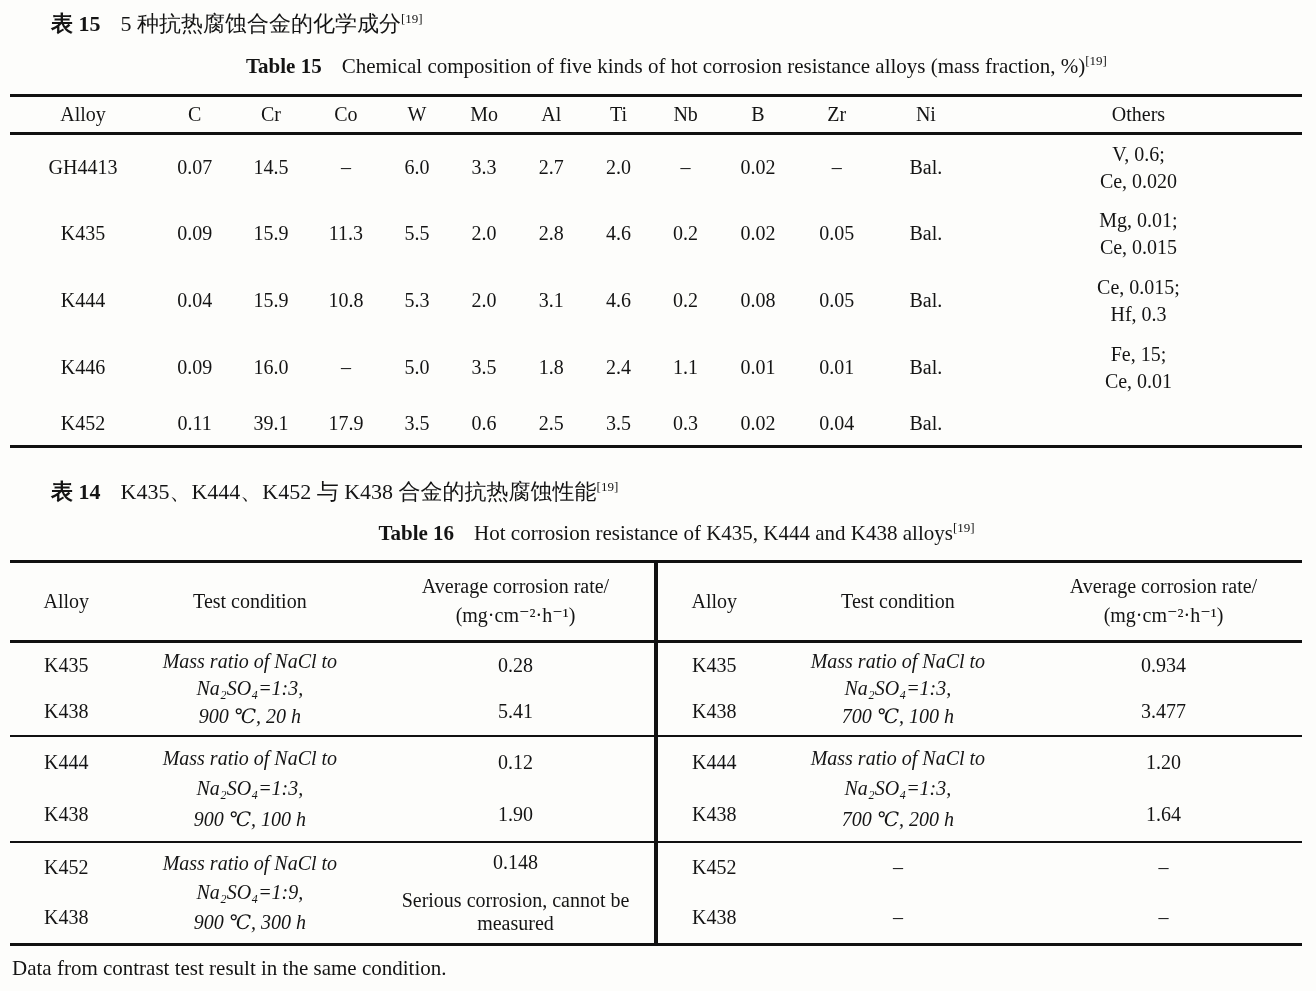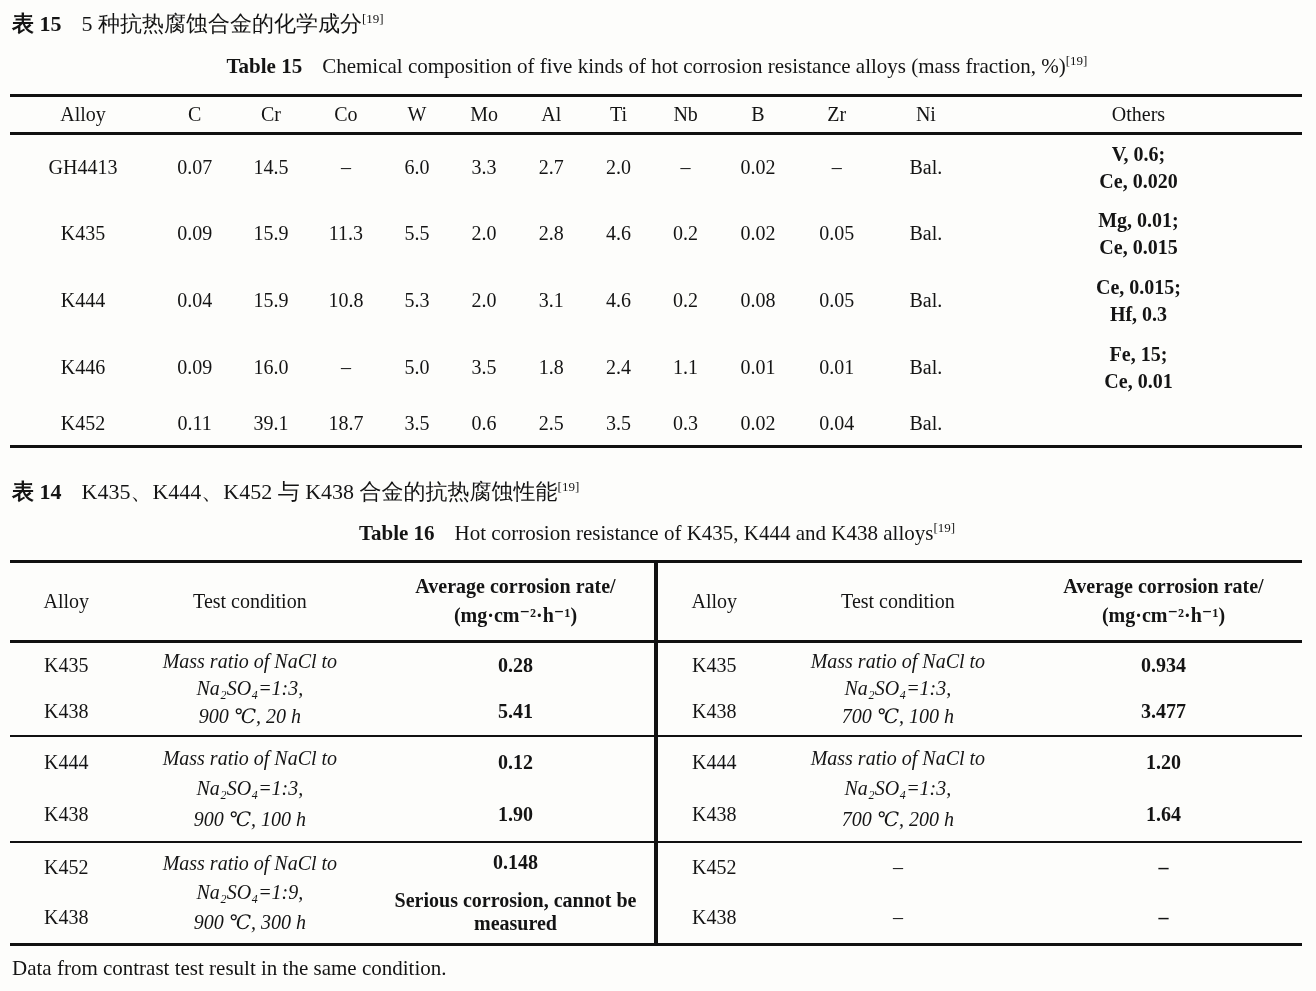--- a/index.html
+++ b/index.html
@@ -5,41 +5,41 @@
   * { margin:0; padding:0; box-sizing:border-box; }
   html,body { width:1316px; height:991px; background:#fdfdfb; }
   body {
     font-family:"Liberation Serif","DejaVu Serif",serif;
     color:#141414;
   }
   .page { width:1316px; height:991px; padding:8px 14px 0 10px; overflow:hidden; }
 
   
   .cap { font-size:21px; line-height:1.3; margin:2px 0 0 2px; }
-  .cap .lbl { font-weight:bold; margin-right:20px; }
+  .cap .lbl { font-weight:bold; margin-right:20px;margin-left:39px; }
   .cap sup { font-size:13px; }
   .cap.zh { font-size:22px; }
   .cap.en { margin-top:14px; font-size:21px;text-align:center; }
   .gap-t16 { margin-top:30px; }
 
   
   table.t15 {
     width:100%; margin-top:14px;
     border-collapse:collapse;
     border-top:3px solid #111; border-bottom:3px solid #111;
     text-align:center; font-size:20px;
   }
   table.t15 thead th {
     font-weight:normal; border-bottom:3px solid #111;
     padding:6px 2px; height:38px;
   }
   table.t15 td { padding:2px 2px; line-height:1.35; }
   table.t15 tr.tall td { height:67px; }
   table.t15 tr.short td { height:45px; }
-  .pre { white-space:pre-line;font-weight:bold; }
+  .pre { white-space:pre-line; }
 
   
   .t16 {
     margin-top:12px;
     border-top:3px solid #111; border-bottom:3px solid #111;
     font-size:20px;
   }
   .band { display:flex; align-items:stretch; border-bottom:2px solid #111; }
   .band.head { border-bottom:3px solid #111; min-height:80px; }
   .band.b1 { min-height:94px; }
@@ -161,21 +161,21 @@
         <td>0.01</td>
         <td>0.01</td>
         <td>Bal.</td>
         <td class="pre">Fe, 15;
 Ce, 0.01</td>
       </tr>
       <tr class="short">
         <td>K452</td>
         <td>0.11</td>
         <td>39.1</td>
-        <td>18.7</td>
+        <td>17.9</td>
         <td>3.5</td>
         <td>0.6</td>
         <td>2.5</td>
         <td>3.5</td>
         <td>0.3</td>
         <td>0.02</td>
         <td>0.04</td>
         <td>Bal.</td>
         <td class="pre"></td>
       </tr>

